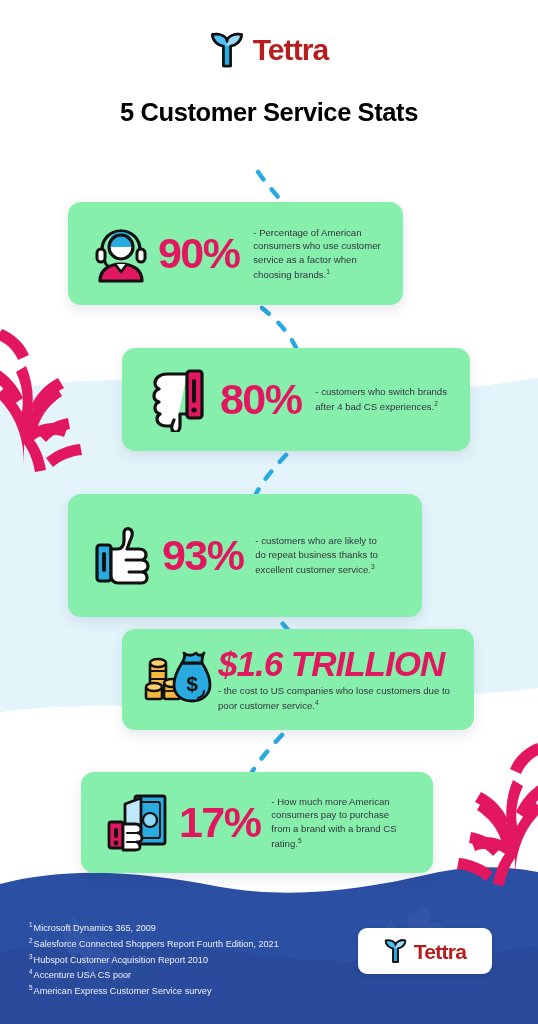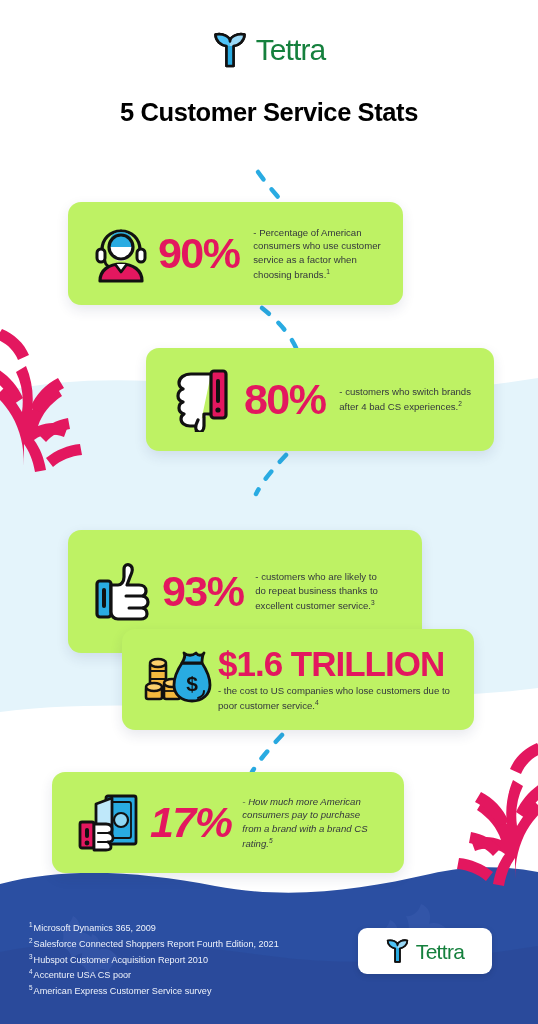--- a/index.html
+++ b/index.html
@@ -16,39 +16,39 @@
 
   
   .header { position:absolute; top:0; left:0; width:538px; z-index:5; }
 
   .logo-row {
     display:flex; align-items:center; justify-content:center;
     gap:9px; margin-top:31px;
   }
   .logo-mark { width:34px; height:38px; display:block; }
   .logo-word {
-    font-size:30px; font-weight:normal; color:#15803d;
+    font-size:30px; font-weight:bold; color:#b91c1c;
     letter-spacing:-0.9px; line-height:1;
   }
 
   .title {
     margin-top:28px;
     text-align:center;
     color:#000000;
     font-size:25.5px;
     font-weight:bold;
     line-height:1.18;
     letter-spacing:-0.4px;
     padding:0 30px;
   }
 
   
   .card {
     position:absolute;
-    background:#bef264;
+    background:#86efac;
     border-radius:13px;
     box-shadow:0 5px 13px rgba(40,50,90,0.11);
     display:flex;
     align-items:center;
     z-index:6;
   }
   .card-icon {
     flex:0 0 auto;
     display:flex; align-items:center; justify-content:center;
   }
@@ -64,39 +64,39 @@
   .desc {
     color:#33373d;
     font-size:9.6px;
     line-height:1.42;
     max-width:133px;
   }
   .desc .sup { font-size:6.6px; vertical-align:super; }
 
   
   .card.c1 { left:68px;  top:202px; width:335px; height:103px; padding:0 16px; }
-  .card.c2 { left:122px; top:348px; width:348px; height:103px; padding:0 16px;margin-left:24px; }
-  .card.c3 { left:68px;  top:494px; width:354px; height:123px;  padding:0 16px;margin-top:36px; }
+  .card.c2 { left:122px; top:348px; width:348px; height:103px; padding:0 16px; }
+  .card.c3 { left:68px;  top:494px; width:354px; height:123px;  padding:0 16px; }
   .card.c4 { left:122px; top:629px; width:352px; height:101px; padding:0 14px; }
-  .card.c5 { left:52px;  top:772px; width:352px; height:101px; padding:0 16px;font-style:italic; }
+  .card.c5 { left:81px;  top:772px; width:352px; height:101px; padding:0 16px; }
 
   .c1 .card-icon { width:74px; }
   .c2 .card-icon { width:82px; }
   .c3 .card-icon { width:78px; }
   .c4 .card-icon { width:82px; }
   .c5 .card-icon { width:82px; }
 
   .c1 .stat { margin-right:14px; }
   .c2 .stat { margin-right:14px; }
   .c3 .stat { margin-right:12px; }
   .c5 .stat { margin-right:11px; }
 
   
   .card.c4 .card-body { flex-direction:column; align-items:flex-start; }
-  .card.c4 .stat { font-size:35px; letter-spacing:-1px; margin-bottom:3px; }
+  .card.c4 .stat { font-size:35px; letter-spacing:-1px; margin-bottom:3px;font-style:italic; }
   .card.c4 .desc { max-width:265px; }
 
   
   .footnotes {
     position:absolute; left:29px; top:920px; z-index:7;
     color:#eef2fb; font-size:9.1px; line-height:1.62;
   }
   .footnotes .fn-num { font-size:6.4px; vertical-align:super; margin-right:1px; }
 
   

